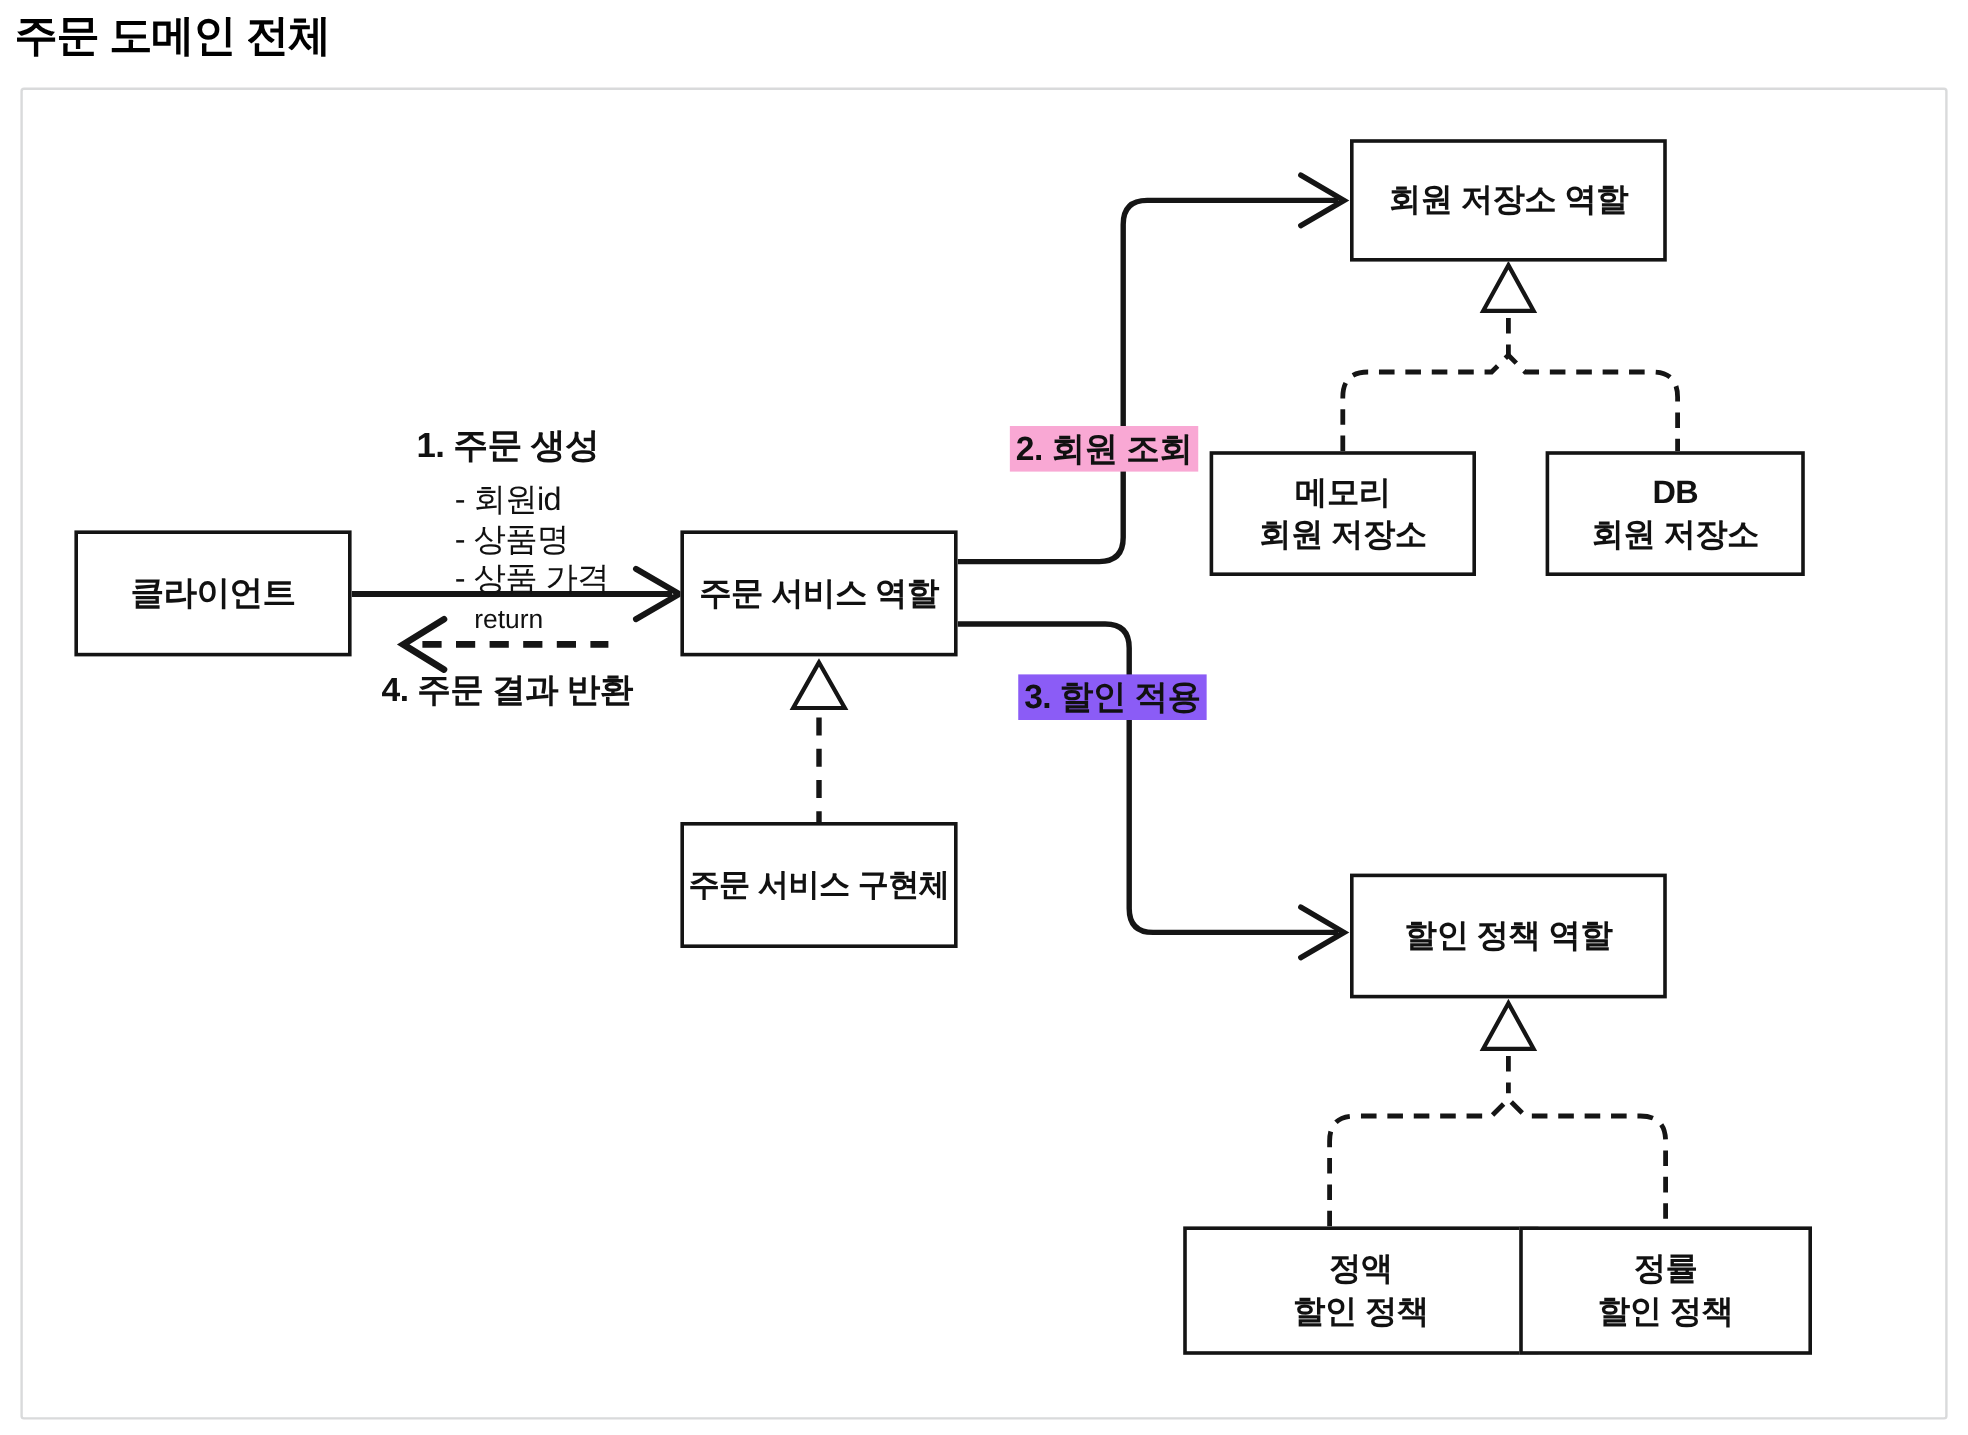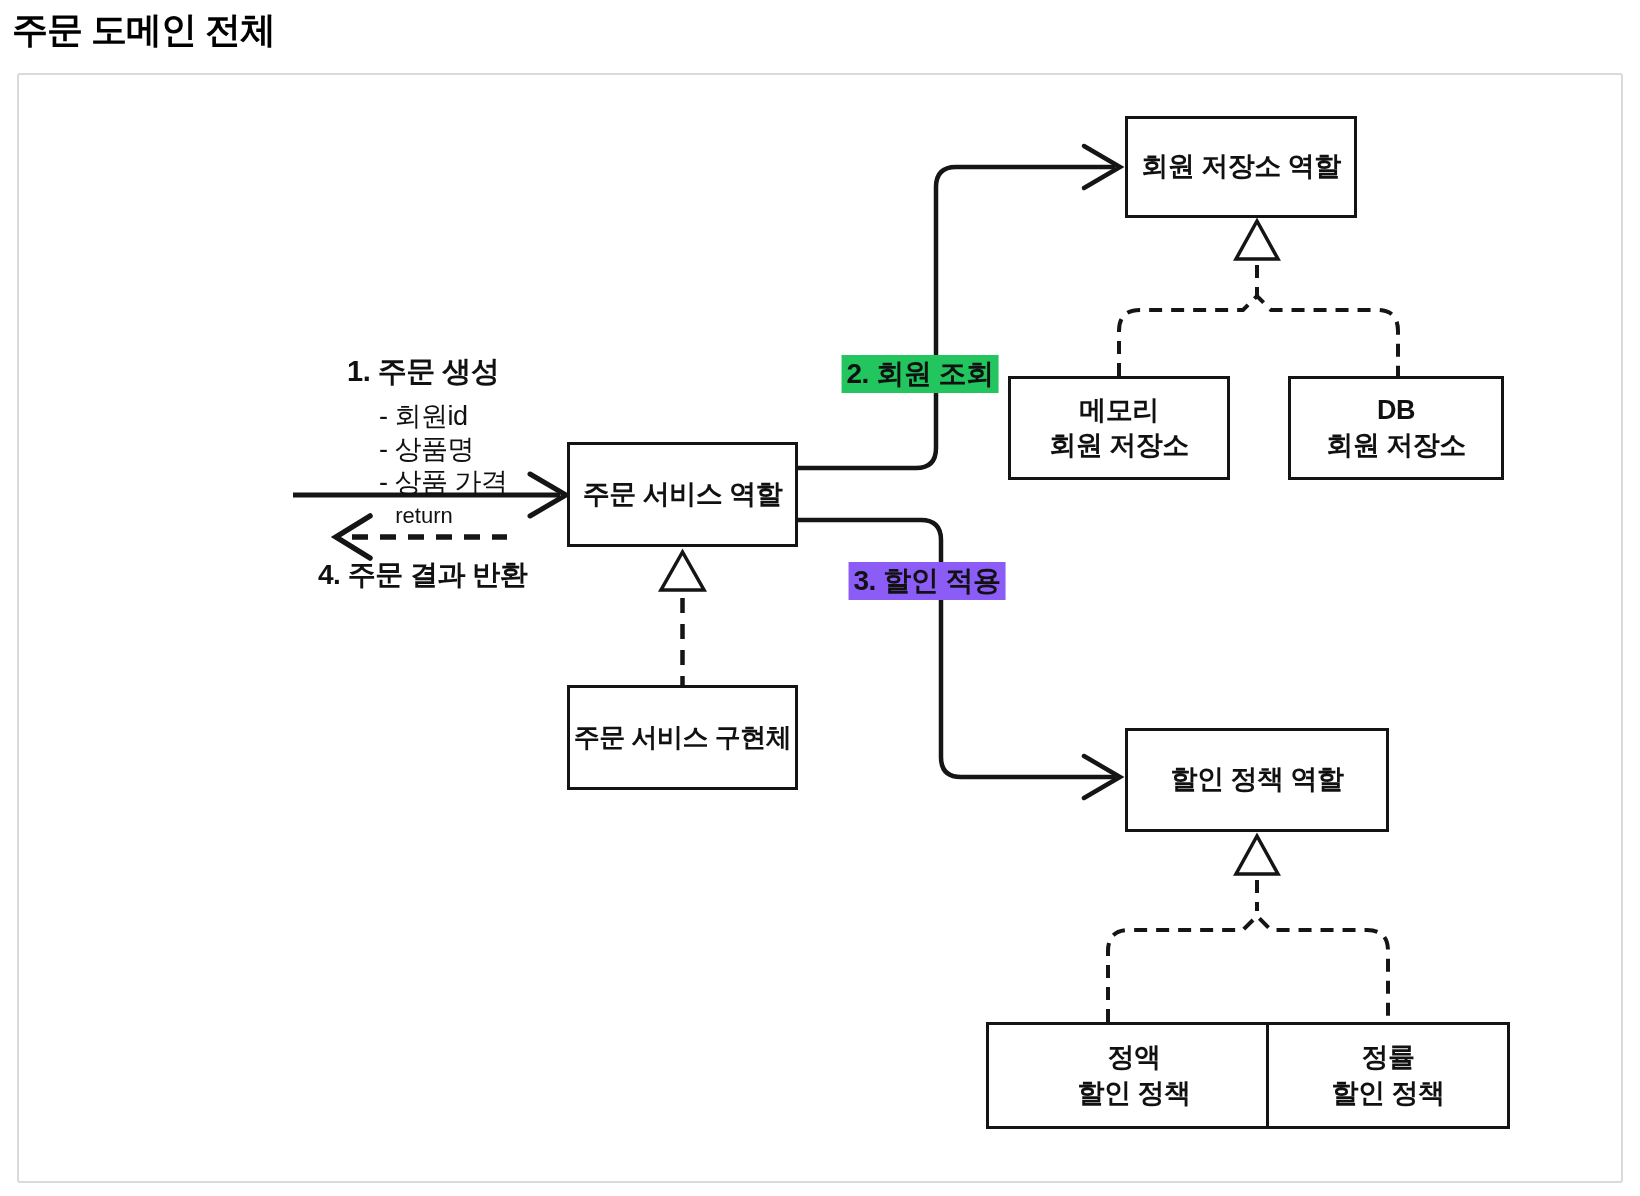--- a/index.html
+++ b/index.html
@@ -19,39 +19,39 @@
   svg.wires{position:absolute;left:0;top:0;width:1640px;height:1196px;}
   .box{
     position:absolute;background:#ffffff;border:3px solid #141414;
     display:flex;flex-direction:column;align-items:center;justify-content:center;
     text-align:center;font-weight:700;font-size:27px;line-height:1.3;
     letter-spacing:-0.5px;white-space:nowrap;box-sizing:border-box;
   }
   .box-client{left:62px;top:442px;width:231px;height:105px;font-size:28px;}
   .box-order-service-role{left:567px;top:442px;width:231px;height:105px;}
   .box-order-service-impl{left:567px;top:685px;width:231px;height:105px;font-size:26px;}
-  .box-member-repo-role{left:1125px;top:116px;width:232px;height:102px;}
+  .box-member-repo-role{left:1125px;top:116px;width:264px;height:102px;}
   .box-memory-member-repo{left:1008px;top:376px;width:222px;height:104px;}
   .box-db-member-repo{left:1288px;top:376px;width:216px;height:104px;}
   .box-discount-policy-role{left:1125px;top:728px;width:264px;height:104px;}
   .box-fixed-discount-policy{left:986px;top:1022px;width:296px;height:107px;}
   .box-rate-discount-policy{left:1266px;top:1022px;width:244px;height:107px;}
   .edge-label{
     position:absolute;font-weight:700;font-size:28px;letter-spacing:-0.5px;
     color:#111;white-space:nowrap;
   }
   .step1-block{position:absolute;left:347px;top:322px;margin-top:30px;}
   .step1-title{font-weight:700;font-size:29px;letter-spacing:-0.5px;}
   .step1-items{margin-top:8px;margin-left:32px;font-weight:400;font-size:27px;line-height:33px;letter-spacing:-0.5px;}
   .return-label{
     position:absolute;left:424px;top:503px;transform:translateX(-50%);
     font-size:22px;font-weight:400;color:#111;
   }
   .step4-label{left:318px;top:556px;}
-  .step2-label{left:920px;top:355px;transform:translateX(-50%);background:#22c55e;padding:0 5px;}
+  .step2-label{left:920px;top:355px;transform:translateX(-50%);background:#f9a8d4;padding:0 5px;}
   .step3-label{left:927px;top:562px;transform:translateX(-50%);background:#8b5cf6;padding:0 5px;}
 </style>
 </head>
 <body>
 
 <div class="stage">
 
   <div class="page-title">주문 도메인 전체</div>
 
   <div class="panel"></div>
@@ -75,20 +75,23 @@
 
     <path d="M1257,221 L1236,259 L1278,259 Z" stroke="#151515" stroke-width="3.5" fill="#ffffff"></path>
     <path d="M1257,265 V296" stroke="#151515" stroke-width="4" fill="none" stroke-dasharray="13 9"></path>
     <path d="M1119,376 V331 Q1119,310 1140,310 H1243 L1257,296 L1271,310 H1377 Q1398,310 1398,331 V376" stroke="#151515" stroke-width="4" fill="none" stroke-dasharray="13 9"></path>
 
     <path d="M1257,836 L1236,874 L1278,874 Z" stroke="#151515" stroke-width="3.5" fill="#ffffff"></path>
     <path d="M1257,880 V911" stroke="#151515" stroke-width="4" fill="none" stroke-dasharray="13 9"></path>
     <path d="M1108,1022 V951 Q1108,930 1129,930 H1243 L1257,916 L1271,930 H1367 Q1388,930 1388,951 V1022" stroke="#151515" stroke-width="4" fill="none" stroke-dasharray="13 9"></path>
   </svg>
 
+  <div class="box box-client">
+    <span>클라이언트</span>
+  </div>
 
   <div class="box box-order-service-role">
     <span>주문 서비스 역할</span>
   </div>
 
   <div class="box box-order-service-impl">
     <span>주문 서비스 구현체</span>
   </div>
 
   <div class="box box-member-repo-role">

